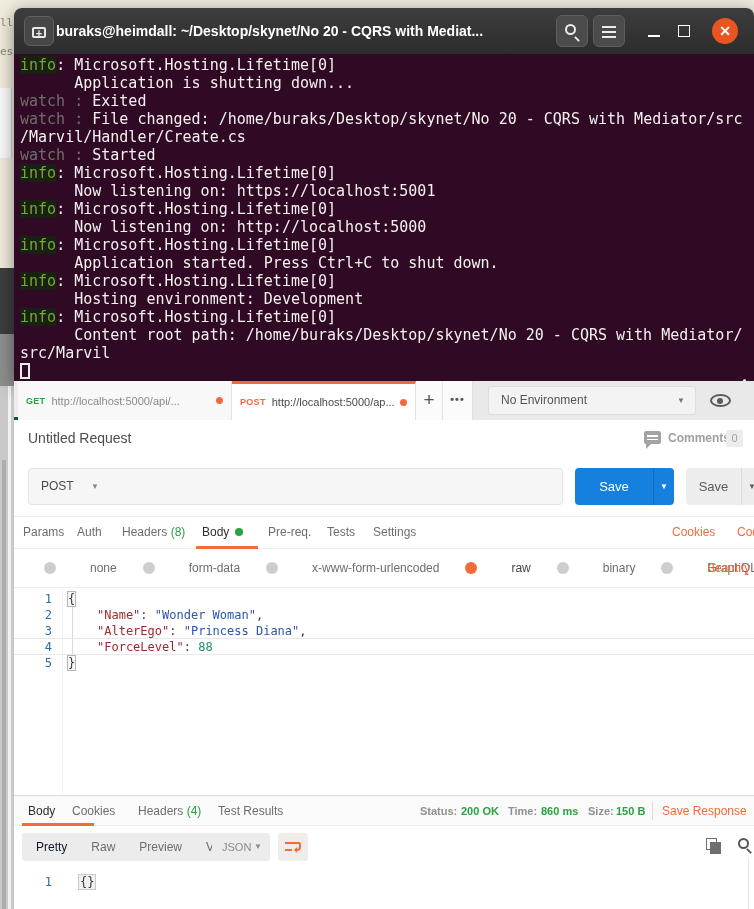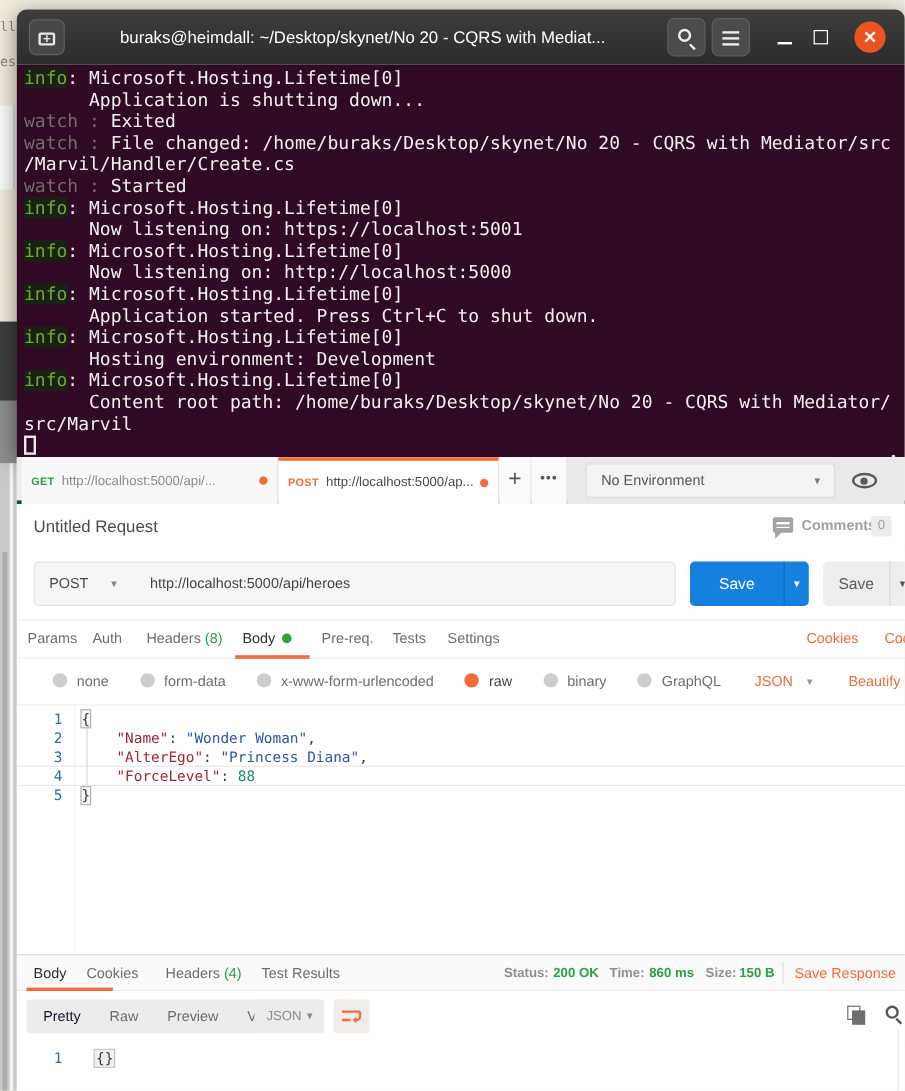--- a/index.html
+++ b/index.html
@@ -16,21 +16,21 @@
   .bg-frag3 { left:4px; top:142px; color:#49a14f; }
   .bg-white { left:0; top:88px; width:12px; height:70px; background:#fafafa; border-right:1px solid #cfcfcf; }
   .bg-dark { left:0; top:268px; width:15px; height:66px; background:#3e3e3e; }
   .bg-mid  { left:0; top:334px; width:15px; height:52px; background:#8f8f8f; }
   .bg-scroll { left:2px; top:460px; width:4px; height:449px; background:#adadad; }
   .bg-lightcol { left:8px; top:386px; width:3px; height:523px; background:#f2f2f2; }
 
   
   .term { left:14px; top:8px; width:740px; height:373px; border-radius:8px 8px 0 0; box-shadow:0 4px 18px rgba(0,0,0,.45); }
   .term-bar { position:relative; height:46px; background:linear-gradient(#3d3d3d,#2c2c2c); border-radius:8px 8px 0 0; }
-  .term-title { left:42px; top:0; height:46px; line-height:46px; right:210px; color:#ffffff; font-weight:400; font-size:14px; white-space:nowrap; overflow:hidden;margin-left:44px; }
+  .term-title { left:42px; top:0; height:46px; line-height:46px; right:210px; color:#ffffff; font-weight:700; font-size:14px; white-space:nowrap; overflow:hidden; }
   .newtab { left:10px; top:8px; width:30px; height:30px; background:#474747; border:1px solid #606060; border-radius:6px; }
   .nt-rect { position:absolute; left:7px; top:10px; width:14px; height:11px; border:2px solid #e9e9e9; border-radius:2px; }
   .nt-plus { position:absolute; left:0; top:-1px; width:100%; text-align:center; color:#e9e9e9; font:700 11px/11px "Liberation Sans",sans-serif; }
   .tb-btn { top:7px; width:32px; height:32px; background:#4b4b4b; border:1px solid #5d5d5d; border-radius:6px; }
   .tb-search { left:542px; }
   .tb-menu { left:579px; }
   .mag { position:absolute; left:8px; top:8px; width:11px; height:11px; border:2px solid #ececec; border-radius:50%; }
   .mag::after { content:""; position:absolute; left:9px; top:10px; width:2px; height:6px; background:#ececec; transform:rotate(-45deg); }
   .bars { position:absolute; left:8px; top:10px; width:14px; }
   .bars div { height:2px; background:#ececec; margin-bottom:3px; }
@@ -88,21 +88,21 @@
 
   .pm-tabs { left:0; top:136px; width:740px; height:32px; border-bottom:1px solid #ededed; }
   .rtab { position:absolute; top:0; height:32px; line-height:31px; font-size:12px; color:#6d6d6d; white-space:nowrap; }
   .rtab.on { color:#2e2e2e; }
   .gcount { color:#2ba143; }
   .gdot { display:inline-block; width:8px; height:8px; border-radius:50%; background:#2ba143; margin-left:6px; }
   .tab-underline { position:absolute; left:182px; bottom:-1px; width:62px; height:3px; background:#f26b3a; }
   .link-orange { color:#f26b3a !important; }
 
   .pm-radio { left:0; top:168px; width:740px; height:39px; border-bottom:1px solid #ededed; display:flex; align-items:center; padding-left:30px; }
-  .ritem { display:flex; align-items:flex-start; margin-right:26px; font-size:12px; color:#6d6d6d; white-space:nowrap; }
+  .ritem { display:flex; align-items:center; margin-right:26px; font-size:12px; color:#6d6d6d; white-space:nowrap;gap:26px; }
   .rad { width:12px; height:12px; border-radius:50%; background:#cdcdcd; margin-right:8px; }
   .rad.on { background:#f26b3a; }
   .ritem.on { color:#434343; }
   .fmt-dd { display:flex; align-items:center; color:#f26b3a; font-size:12px; margin-left:2px; }
   .fmt-dd .caret { color:#999; font-size:8px; margin-left:10px; }
   .beautify { position:absolute; left:693px; top:0; line-height:38px; font-size:12px; color:#f26b3a; white-space:nowrap; }
 
   .pm-editor { left:0; top:207px; width:740px; height:207px; background:#fff; font:12px/16px "DejaVu Sans Mono",monospace; }
   .gutter-line { position:absolute; left:48px; top:0; height:100%; border-left:1px solid #f3f3f3; }
   .enum { position:absolute; left:0; width:38px; text-align:right; color:#2b6ca3; }
@@ -242,21 +242,20 @@
     <div class="cmt-label">Comments</div>
     <div class="cmt-count">0</div>
   </div>
 
   <div class="abs pm-url-row">
     <div class="composite">
       <div class="meth-sel">
         <span>POST</span>
         <span class="caret">▼</span>
       </div>
-      <div class="url-input">http://localhost:5000/api/heroes</div>
     </div>
     <div class="send">
       <div class="send-main">Save</div>
       <div class="send-caret">▼</div>
     </div>
     <div class="save">
       <div class="save-main">Save</div>
       <div class="save-caret">▼</div>
     </div>
   </div>

